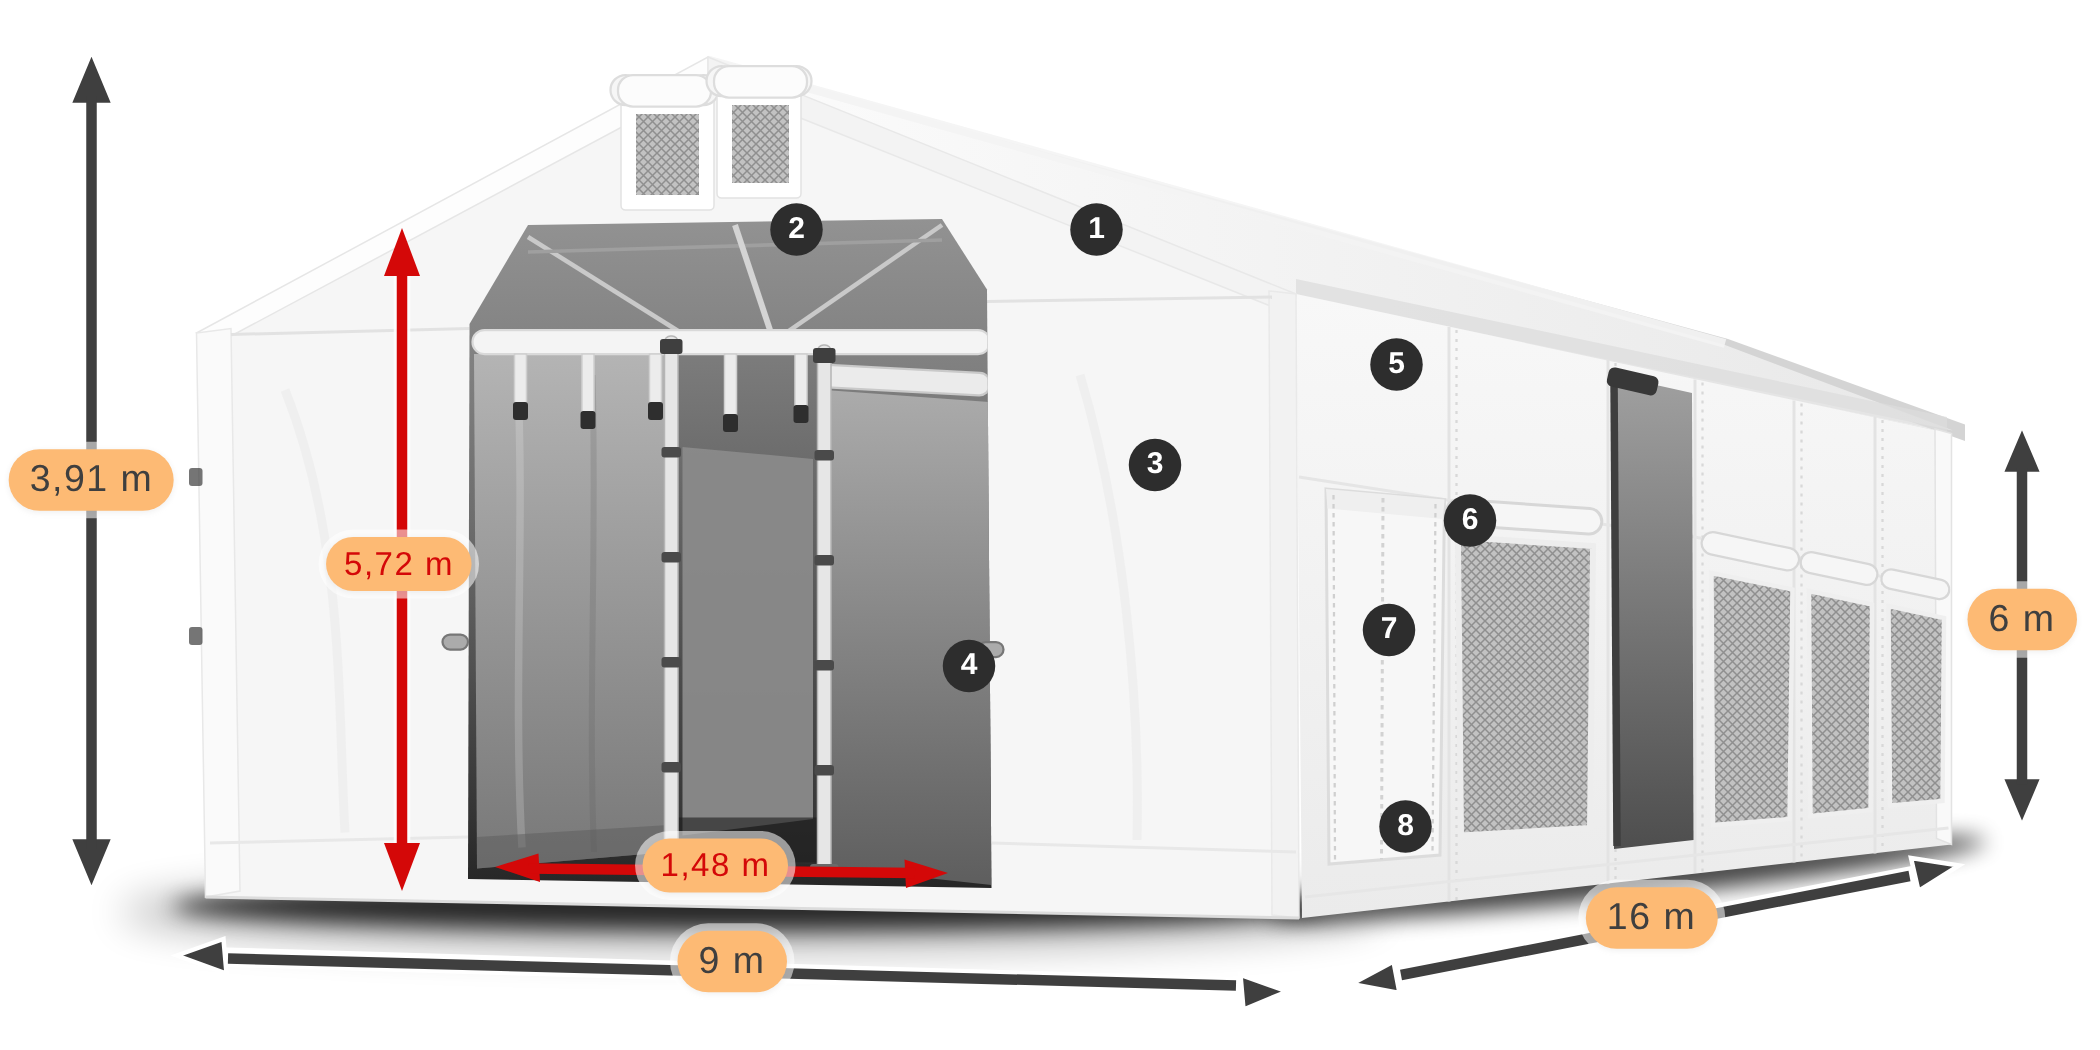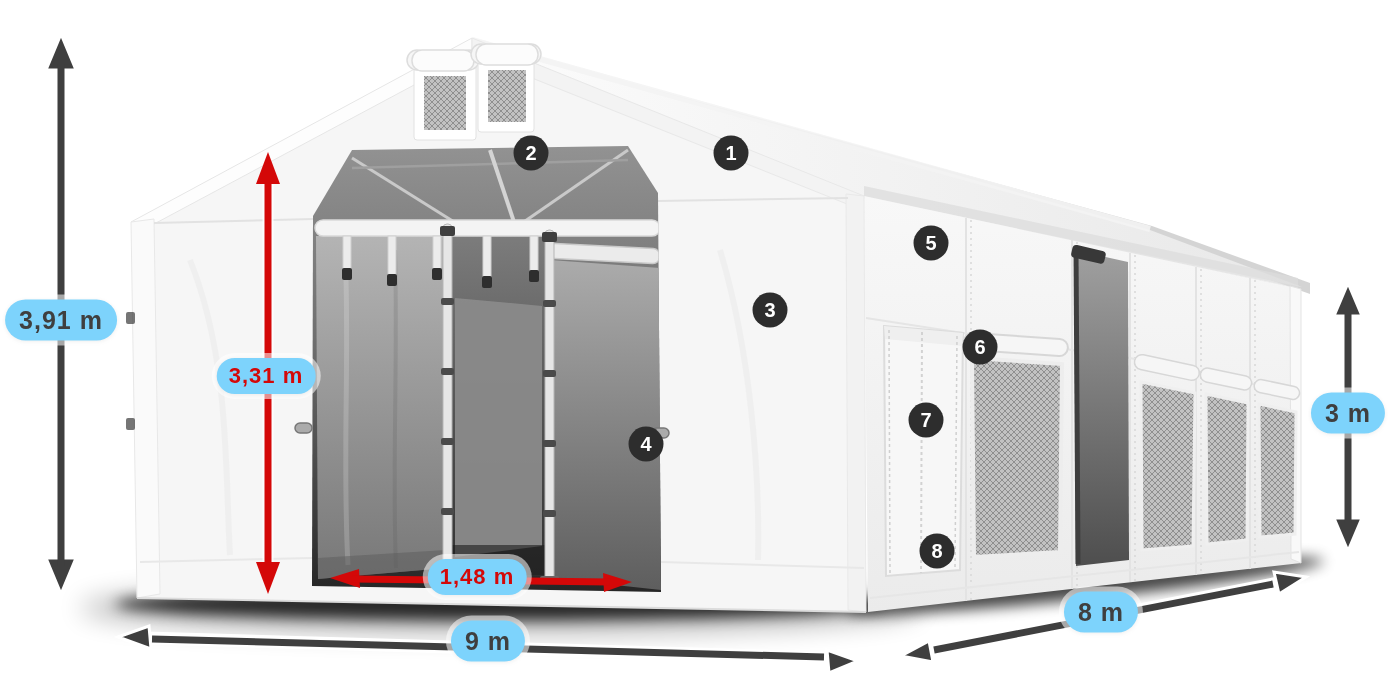--- a/index.html
+++ b/index.html
@@ -3,22 +3,22 @@
 <meta charset="utf-8">
 <style>
   html,body{margin:0;padding:0;background:#fff;}
   .stage{
     position:relative;width:1400px;height:700px;background:#ffffff;overflow:hidden;
     font-family:"Liberation Sans",sans-serif;
   }
   .stage svg{position:absolute;left:0;top:0;}
   .dim-pill{
     position:absolute;transform:translate(-50%,-50%);
-    background:#7dd3fc;border-radius:24px;white-space:nowrap;
-    font-weight:700;font-size:25px;line-height:1;color:#3f3f3f;
+    background:#fdba74;border-radius:24px;white-space:nowrap;
+    font-weight:400;font-size:25px;line-height:1;color:#3f3f3f;
     padding:8px 14px;letter-spacing:1px;
     box-shadow:0 0 0 5px rgba(255,255,255,0.55),0 1px 4px rgba(0,0,0,0.15);
   }
   .dim-pill.red{color:#d40808;font-size:22px;padding:7px 12px;}
   .badge{
     position:absolute;transform:translate(-50%,-50%);
     width:35px;height:35px;border-radius:50%;
     background:#2d2d2d;color:#ffffff;text-align:center;
     font-weight:700;font-size:20px;line-height:35px;
   }
@@ -263,25 +263,25 @@
     <g>
       <line x1="1348" y1="305" x2="1348" y2="530" stroke="#ffffff" stroke-width="13"></line>
       <polygon points="1348,283 1334,316 1362,316" fill="#3f3f3f" stroke="#ffffff" stroke-width="3"></polygon>
       <polygon points="1348,551 1334,518 1362,518" fill="#3f3f3f" stroke="#ffffff" stroke-width="3"></polygon>
       <line x1="1348" y1="312" x2="1348" y2="523" stroke="#3f3f3f" stroke-width="7"></line>
     </g>
   </g>
 </svg>
 
 <div class="dim-pill" style="left:61px;top:320px">3,91 m</div>
-<div class="dim-pill red" style="left:266px;top:376px">3,31 m</div>
+<div class="dim-pill red" style="left:266px;top:376px">5,72 m</div>
 <div class="dim-pill red" style="left:477px;top:577px">1,48 m</div>
 <div class="dim-pill" style="left:488px;top:641px">9 m</div>
-<div class="dim-pill" style="left:1101px;top:612px">8 m</div>
-<div class="dim-pill" style="left:1348px;top:413px">3 m</div>
+<div class="dim-pill" style="left:1101px;top:612px">16 m</div>
+<div class="dim-pill" style="left:1348px;top:413px">6 m</div>
 
 <div class="badge" style="left:731px;top:153px">1</div>
 <div class="badge" style="left:531px;top:153px">2</div>
 <div class="badge" style="left:770px;top:310px">3</div>
 <div class="badge" style="left:646px;top:444px">4</div>
 <div class="badge" style="left:931px;top:243px">5</div>
 <div class="badge" style="left:980px;top:347px">6</div>
 <div class="badge" style="left:926px;top:420px">7</div>
 <div class="badge" style="left:937px;top:551px">8</div>
 

